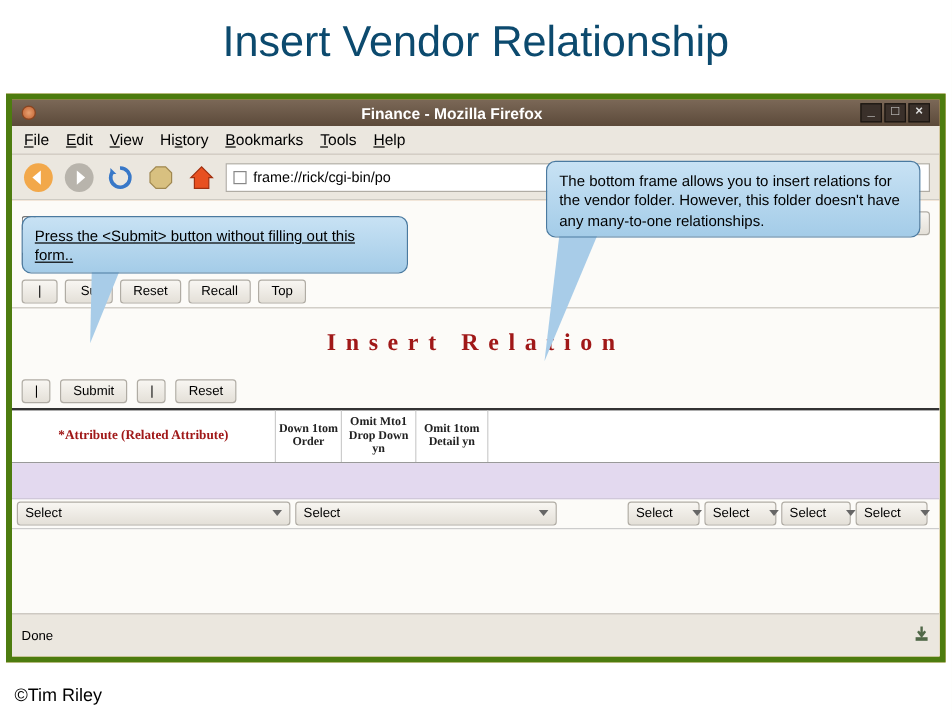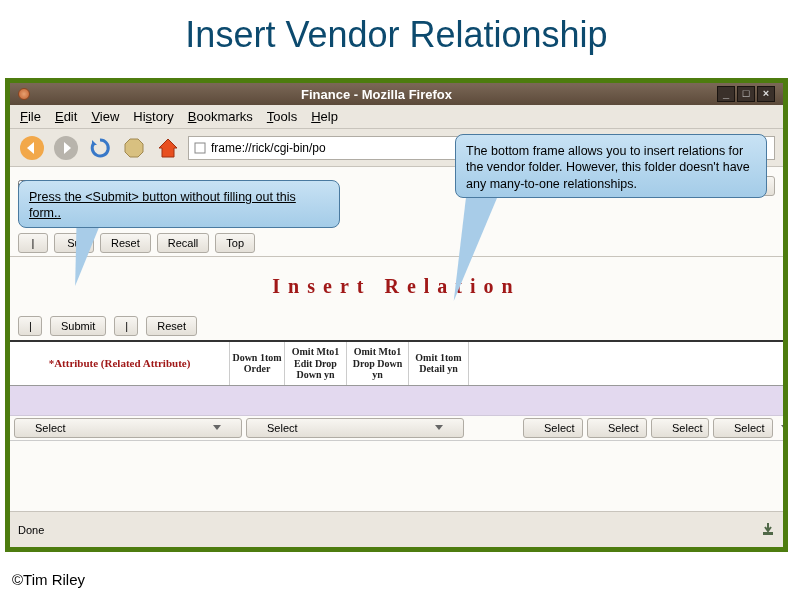--- a/index.html
+++ b/index.html
@@ -14,21 +14,21 @@
 .menubar { display: flex; gap: 14px; padding: 4px 10px; background: #ebe7df; font-size: 13px; border-bottom: 1px solid #c8c4bc; }
 .menubar span u { text-decoration: underline; }
 .navbar { display: flex; align-items: center; gap: 6px; padding: 4px 8px; background: #ebe7df; border-bottom: 1px solid #c8c4bc; height: 38px; }
 .nav-icon { width: 28px; height: 28px; display: inline-flex; align-items: center; justify-content: center; }
 .addrbox { display: flex; align-items: center; background: #fff; border: 1px solid #b0aca4; flex: 1; height: 24px; padding: 0 4px; font-size: 12px; }
 .content-area { background: #fcfbf8; position: relative; height: 380px; overflow: hidden; }
 .top-row { display: flex; align-items: center; gap: 6px; padding: 6px 8px; height: 34px; }
 .cbox { display:inline-flex; align-items:center; gap:3px; font-size:11px; }
 .cbox input { width:12px; height:12px; }
 .btn { background: linear-gradient(#f8f6f2, #e4e0d8); border: 1px solid #b0aca4; border-radius: 3px; padding: 2px 10px; font-size: 11px; font-family: inherit; cursor: pointer; height: 20px; }
-.select-drop { display:inline-flex; align-items:center; background:linear-gradient(#f8f6f2,#e4e0d8); border:1px solid #b0aca4; border-radius:3px; padding:2px 20px; font-size:11px; height:20px; cursor:pointer; }
+.select-drop { display:inline-flex; align-items:center; background:linear-gradient(#f8f6f2,#e4e0d8); border:1px solid #b0aca4; border-radius:3px; padding:2px 6px; font-size:11px; height:20px; cursor:pointer; }
 .select-drop::after { content:''; margin-left:16px; border-left:4px solid transparent; border-right:4px solid transparent; border-top:5px solid #666; }
 .section-title { text-align: center; color: #a01818; font-family: Georgia, serif; font-size: 20px; letter-spacing: 8px; padding: 18px 0 14px; font-weight: bold; }
 .row2 { display:flex; align-items:center; gap:8px; padding:4px 8px; }
 .table-header { display:flex; border-top:2px solid #333; border-bottom:1px solid #999; background:#fff; }
 .th { font-size:10px; font-weight:bold; text-align:center; padding:4px 2px; border-right:1px solid #ccc; color:#222; line-height:1.15; font-family: Georgia, serif; display:flex; align-items:center; justify-content:center; }
 .th-folder { width:230px; color:#a01818; font-size:11px; }
 .th-attr { width:220px; color:#a01818; font-size:11px; }
 .th-s { width:55px; }
 .data-row { height:30px; background:#e3d9ef; border-bottom:1px solid #d0c8da; }
 .select-row { display:flex; padding:2px 4px; gap:0; border-bottom:1px solid #ccc; }
@@ -141,21 +141,20 @@
     <div class="row2">
       <button class="btn" style="width:24px">|</button>
       <button class="btn">Submit</button>
       <button class="btn" style="width:24px">|</button>
       <button class="btn">Reset</button>
     </div>
 
     <div class="table-header">
       <div class="th th-attr">*Attribute (Related Attribute)</div>
       <div class="th th-s">Down 1tom Order</div>
-      <div class="th th-s" style="width:62px">Omit Mto1 Edit Drop Down yn</div>
       <div class="th th-s" style="width:62px">Omit Mto1 Drop Down yn</div>
       <div class="th th-s" style="width:60px">Omit 1tom Detail yn</div>
     </div>
     <div class="data-row"></div>
     <div class="select-row">
       <div class="select-drop sw-230">
           <span>Select</span>
         </div>
       <div class="select-drop sw-220">
           <span>Select</span>

